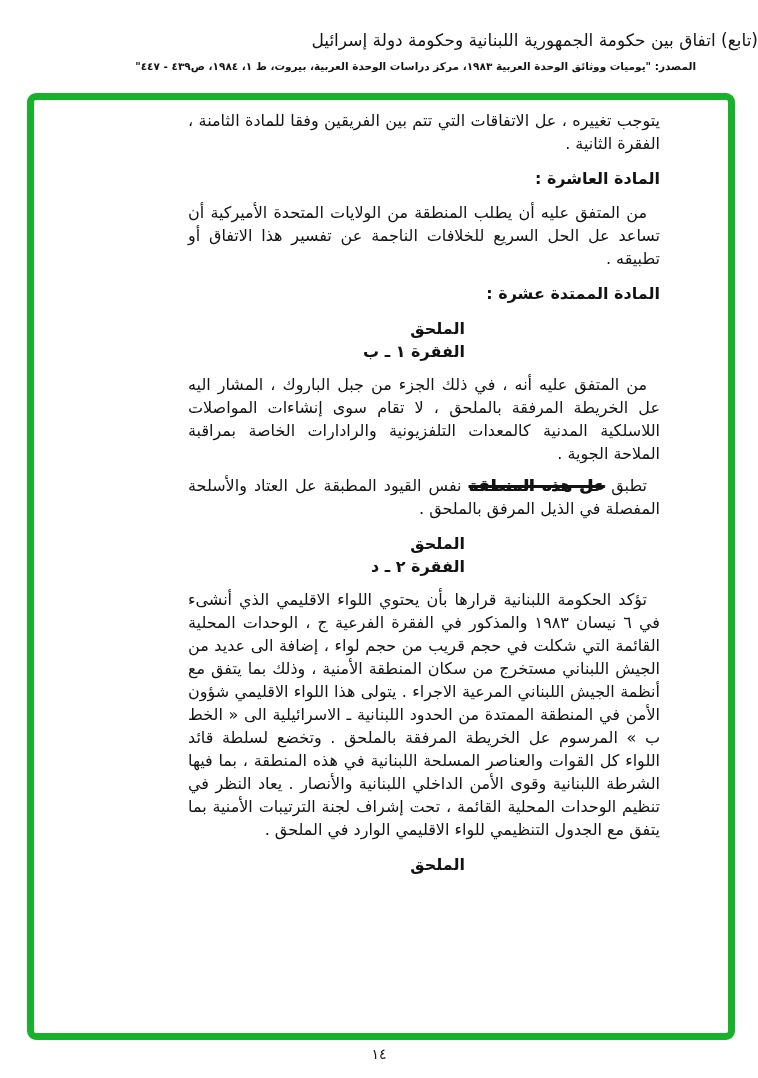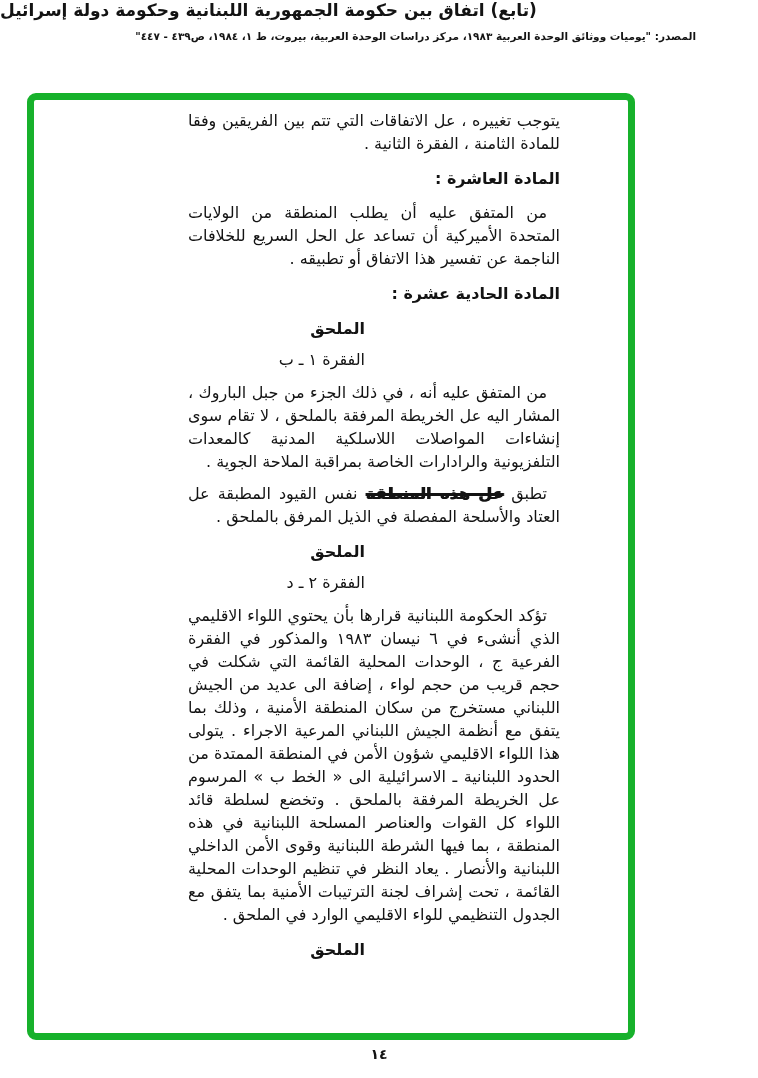--- a/index.html
+++ b/index.html
@@ -6,38 +6,39 @@
   body {
     width: 758px; height: 1078px;
     background: #ffffff;
     position: relative;
     font-family: "DejaVu Sans", sans-serif;
     color: #131313;
     overflow: hidden;
   }
   .doc-title {
     direction: rtl;
-    text-align: left;
-    font-weight: bold;
+    text-align: right;
+    font-weight: normal;
     font-size: 17px;
+    padding-top: 30px;
     letter-spacing: -0.2px;
   }
   .source-line {
     direction: rtl;
     text-align: right;
     font-weight: bold;
     font-size: 10.5px;
     margin: 10px 62px 0 70px;
     white-space: nowrap;
     letter-spacing: -0.3px;
   }
   .frame {
     position: absolute;
     left: 27px; top: 93px;
-    width: 608px; height: 947px;
+    width: 708px; height: 947px;
     box-sizing: border-box;
     border: 7px solid #17b12b;
     border-radius: 9px;
     overflow: hidden;
     background: #ffffff;
   }
   .content {
     direction: rtl;
     text-align: justify;
     padding: 9px 68px 0 154px;
@@ -51,56 +52,56 @@
   .para.no-indent { text-indent: 0; }
   .article-heading {
     font-weight: bold;
     margin: 12px 0 11px 0;
   }
   .annex-heading {
     font-weight: bold;
     margin: 12px 195px 0 0;
   }
   .annex-label {
-    font-weight: normal;
-    margin: 8px 195px 10px 0;
+    font-weight: bold;
+    margin: 0 195px 10px 0;
   }
   .overstruck {
     font-weight: bold;
     text-decoration: line-through;
     text-decoration-thickness: 2.5px;
     text-shadow: 0.8px 0 #131313;
     letter-spacing: -0.5px;
   }
   .page-number {
     position: absolute;
     left: 0; right: 0;
     top: 1046px;
     text-align: center;
     direction: rtl;
     font-size: 14px;
-    font-weight: bold;
+    font-weight: normal;
   }
 </style>
 </head>
 <body>
 
 <div class="doc-title">(تابع) اتفاق بين حكومة الجمهورية اللبنانية وحكومة دولة إسرائيل</div>
 <div class="source-line">المصدر: "يوميات ووثائق الوحدة العربية ١٩٨٣، مركز دراسات الوحدة العربية، بيروت، ط ١، ١٩٨٤، ص٤٣٩ - ٤٤٧"</div>
 
 <div class="frame">
   <div class="content">
 
     <p class="para no-indent">يتوجب تغييره ، عل الاتفاقات التي تتم بين الفريقين وفقا للمادة الثامنة ، الفقرة الثانية .</p>
 
     <div class="article-heading">المادة العاشرة :</div>
 
     <p class="para">من المتفق عليه أن يطلب المنطقة من الولايات المتحدة الأميركية أن تساعد عل الحل السريع للخلافات الناجمة عن تفسير هذا الاتفاق أو تطبيقه .</p>
 
-    <div class="article-heading">المادة الحادية عشرة :</div>
+    <div class="article-heading">المادة الممتدة عشرة :</div>
 
 
     <div class="annex-heading">الملحق</div>
     <div class="annex-label">الفقرة ١ ـ ب</div>
 
     <p class="para">من المتفق عليه أنه ، في ذلك الجزء من جبل الباروك ، المشار اليه عل الخريطة المرفقة بالملحق ، لا تقام سوى إنشاءات المواصلات اللاسلكية المدنية كالمعدات التلفزيونية والرادارات الخاصة بمراقبة الملاحة الجوية .</p>
 
     <p class="para"><span>تطبق </span><span class="overstruck">عل هذه المنطقة</span><span> نفس القيود المطبقة عل العتاد والأسلحة المفصلة في الذيل المرفق بالملحق .</span></p>
 
     <div class="annex-heading">الملحق</div>

